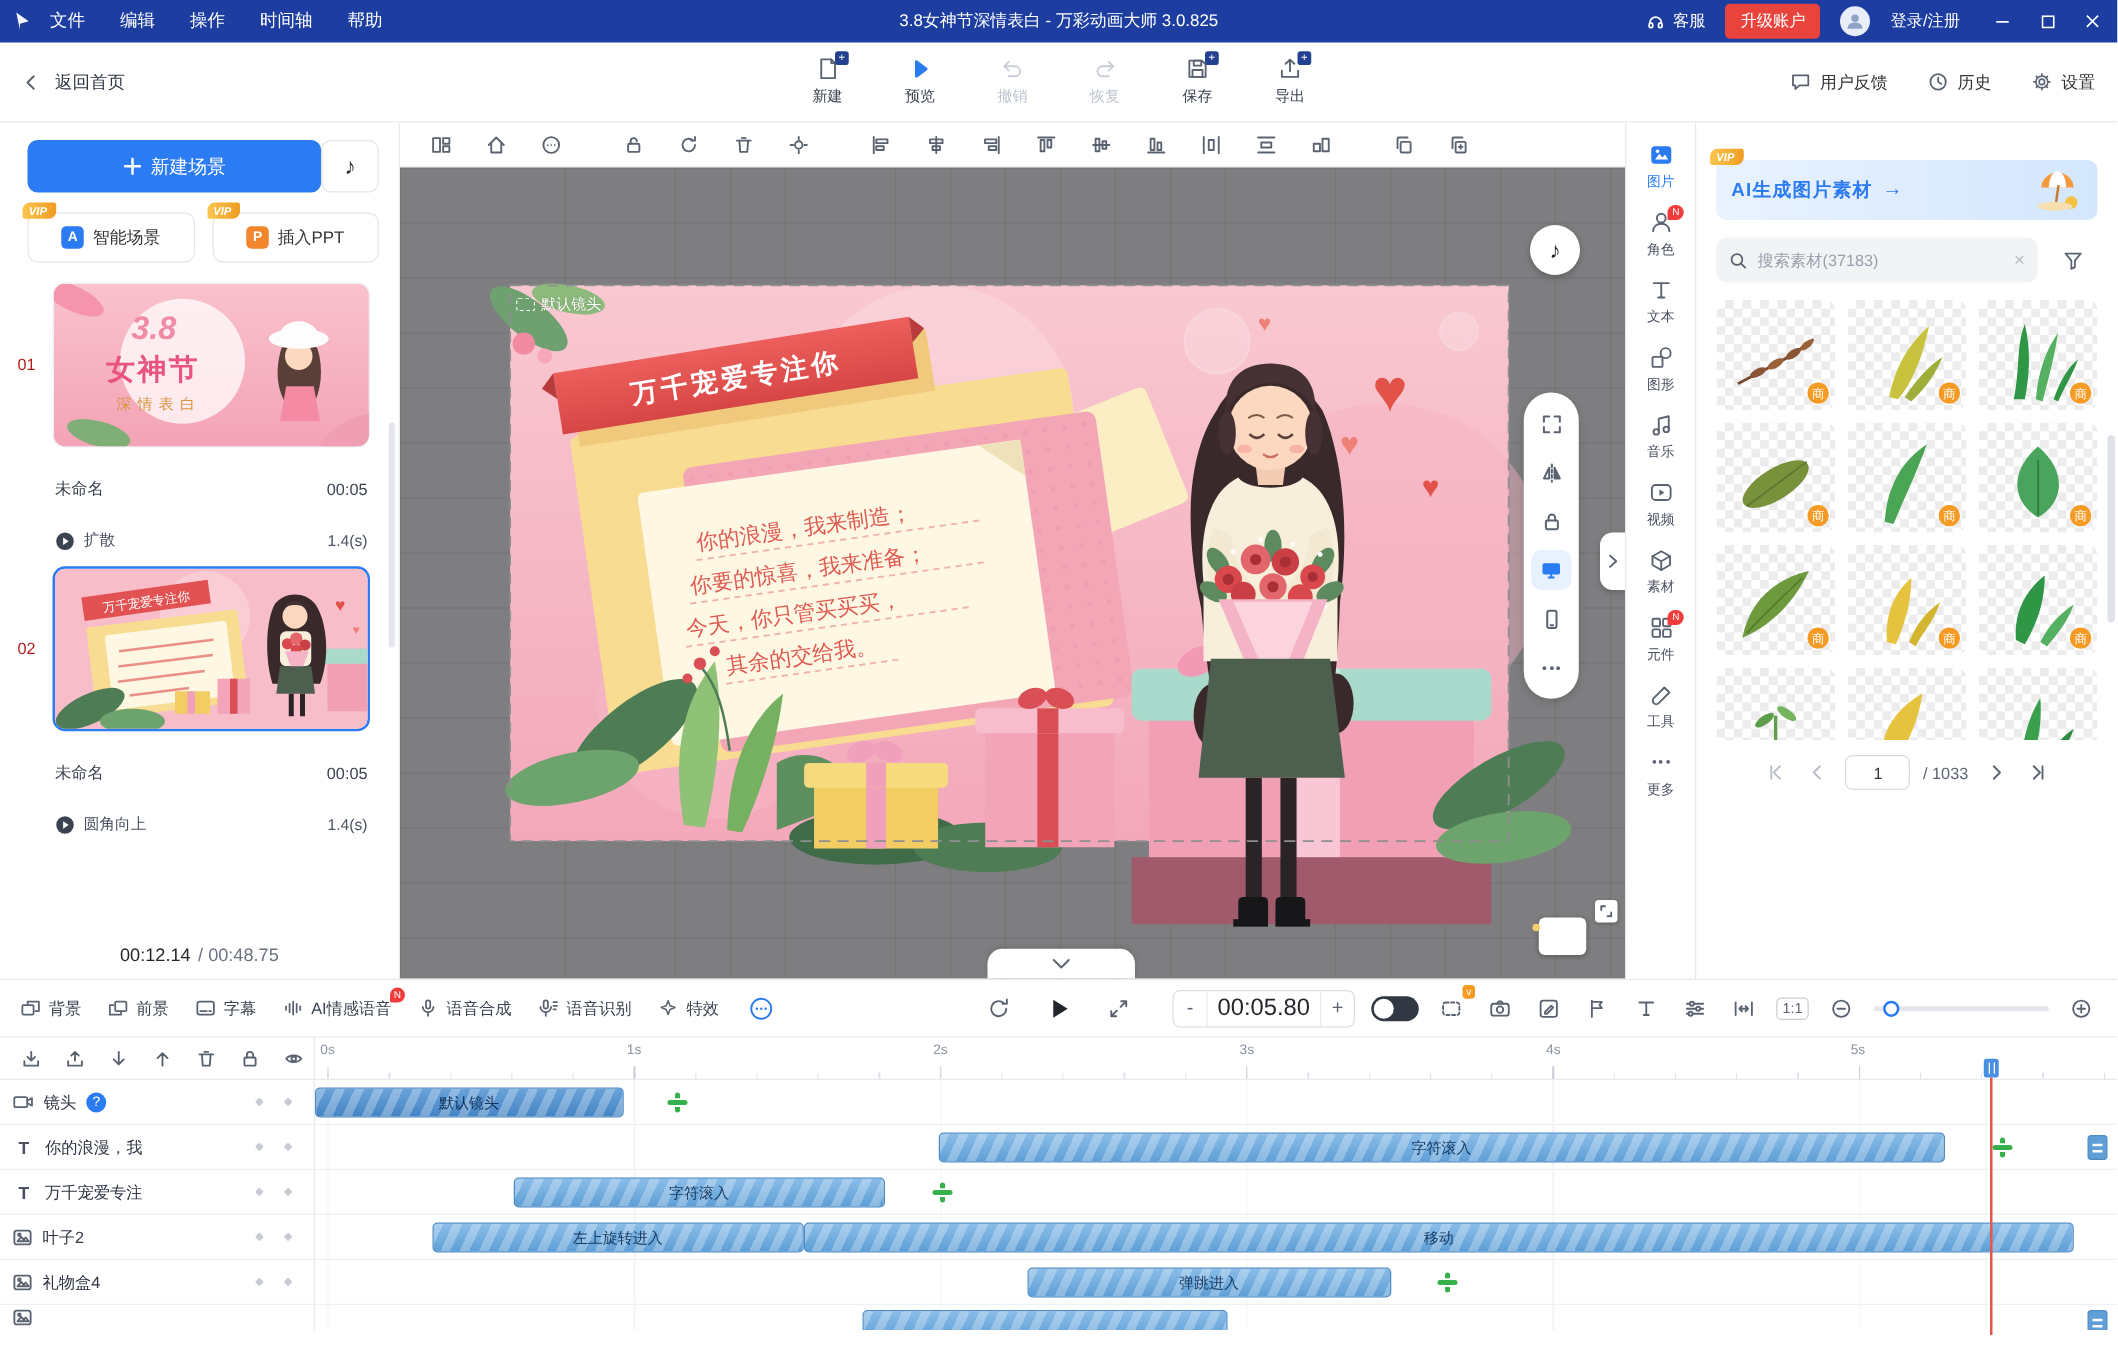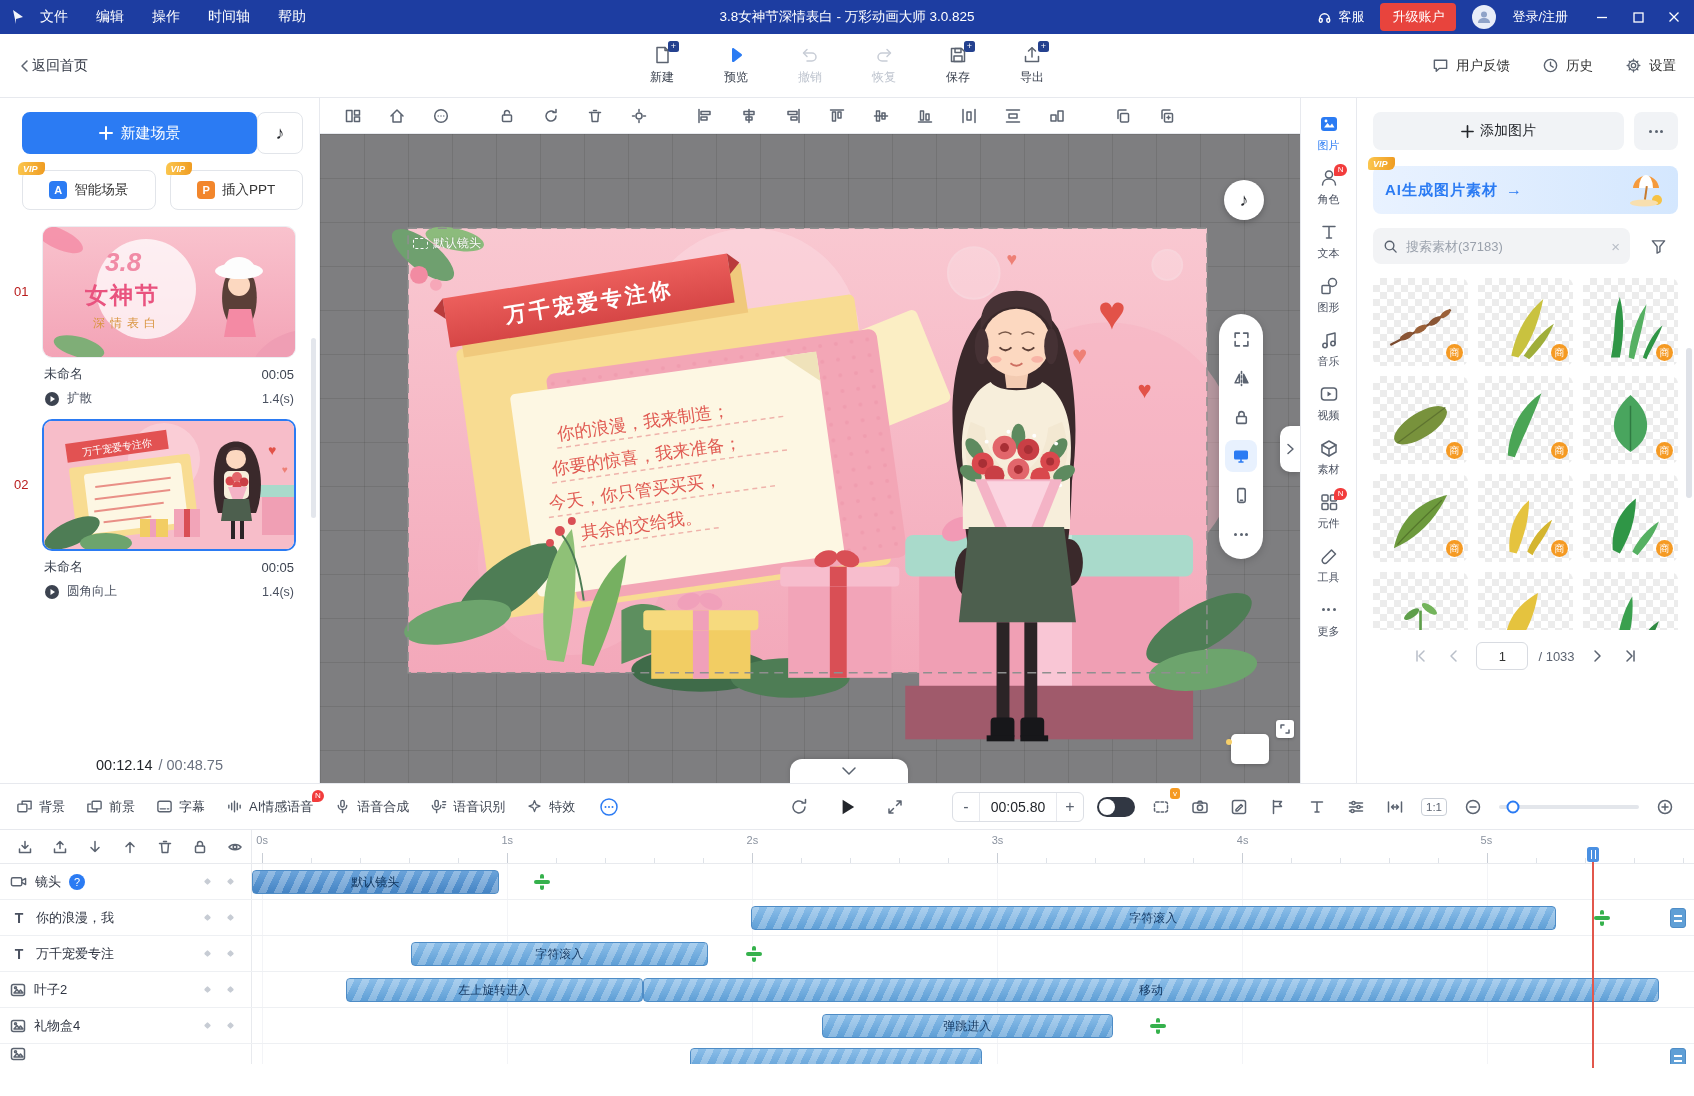--- a/index.html
+++ b/index.html
@@ -18,21 +18,21 @@
 .tbr{margin-left:auto;display:flex;align-items:center;gap:16px;height:100%;padding-right:2px}
 .support{display:flex;align-items:center;gap:6px;cursor:pointer;font-size:13px}
 .upgrade{background:#e8443d;border-radius:4px;padding:5px 12px;color:#fff;font-size:13px}
 .avatar{width:24px;height:24px;border-radius:50%;background:#e8edf8;display:flex;align-items:center;justify-content:center;overflow:hidden}
 .login{font-size:13px;cursor:pointer}
 .winbtns{display:flex}
 .winbtn{width:36px;height:34px;display:flex;align-items:center;justify-content:center;cursor:pointer}
 
 
 .toolbar{height:64px;background:#fff;border-bottom:1px solid #e7e9ee;display:flex;align-items:center;padding:0 18px;position:relative;flex:0 0 auto;z-index:50}
-.back{display:flex;align-items:center;gap:0;font-size:14px;cursor:pointer;color:#2f3542}
+.back{display:flex;align-items:center;gap:12px;font-size:14px;cursor:pointer;color:#2f3542}
 .center-actions{position:absolute;left:50%;transform:translateX(-50%);display:flex;gap:50px}
 .cact{display:flex;flex-direction:column;align-items:center;gap:4px;font-size:12px;color:#3c4350;cursor:pointer;position:relative}
 .cact.dis{color:#bfc5cf}
 .cact.dis .sic{stroke:#c8cdd6}
 .mini-badge{position:absolute;top:-4px;right:-7px;width:11px;height:11px;background:#24418f;color:#fff;font-size:9px;line-height:11px;text-align:center;border-radius:2.5px}
 .tr-items{margin-left:auto;display:flex;gap:32px}
 .tr-item{display:flex;align-items:center;gap:7px;font-size:13.5px;color:#333;cursor:pointer}
 
 
 .main{flex:1;display:flex;min-height:0}
@@ -47,21 +47,21 @@
 .viptag{position:absolute;top:-9px;left:-5px;background:linear-gradient(90deg,#fbc64e,#ef9c22);color:#fff;font-size:9px;font-weight:bold;font-style:italic;padding:1.5px 7px 1.5px 5px;border-radius:6px 2px 6px 2px}
 .ai-logo{width:18px;height:18px;border-radius:4px;background:#2b7bf3;color:#fff;font-size:11px;font-weight:bold;display:flex;align-items:center;justify-content:center}
 .ppt-logo{width:18px;height:18px;border-radius:4px;background:#f2862c;color:#fff;font-size:11px;font-weight:bold;display:flex;align-items:center;justify-content:center}
 .scenes{padding:16px 0 0 0}
 .scene{position:relative;padding-left:42px;margin-bottom:12px}
 .snum{position:absolute;left:14px;top:58px;font-size:13px;color:#b91c1c}
 .scard{width:254px;height:132px;border-radius:10px;overflow:hidden;position:relative;cursor:pointer;border:1px solid #eceef2;background:#fff}
 .scene.sel .scard{border:2px solid #2b7bf3}
 .scard.empty{height:86px}
 .scene.s3 .snum{top:36px}
-.srow{display:flex;align-items:center;width:254px;padding:0 2px;margin-top:7px;font-size:13px;color:#3c4350}
+.srow{display:flex;align-items:center;width:254px;padding:0 2px;margin-top:24px;font-size:13px;color:#3c4350}
 .srow .rightv{margin-left:auto}
 .trans{color:#4a5160;font-size:12.5px}
 .tplay{width:16px;height:16px;margin-right:7px}
 .lp-time{position:absolute;bottom:10px;left:0;right:0;text-align:center;font-size:14.5px;color:#23262b}
 .lp-time .tot{color:#6b7280;margin-left:6px}
 .lp-scroll{position:absolute;right:3px;top:240px;width:5px;height:180px;border-radius:3px;background:#e3e6ec}
 
 
 .center{flex:1;display:flex;flex-direction:column;min-width:0}
 .cv-toolbar{height:36px;background:#fff;border-bottom:1px solid #e7e9ee;display:flex;align-items:center;gap:26px;padding-left:24px;flex:0 0 auto}
@@ -122,21 +122,21 @@
 
 .playbar{height:46px;background:#fff;border-top:1px solid #e7e9ee;display:flex;align-items:center;padding:0 16px;position:relative;flex:0 0 auto;z-index:40}
 .pb-left{display:flex;align-items:center;gap:21px}
 .pb-item{display:flex;align-items:center;gap:6px;font-size:13px;color:#3c4350;cursor:pointer;position:relative}
 .nbadge{position:absolute;top:-8px;right:-11px;background:#f23c3c;color:#fff;font-size:8px;line-height:1;padding:2px 3.5px;border-radius:6px 6px 6px 1px}
 .pb-center{position:absolute;left:50%;transform:translateX(-50%);display:flex;align-items:center;gap:22px}
 .pb-right{margin-left:auto;display:flex;align-items:center;gap:13px}
 .ibtn{width:26px;height:26px;display:flex;align-items:center;justify-content:center;cursor:pointer;position:relative}
 .time-box{display:flex;align-items:center;border:1px solid #dcdfe5;border-radius:6px;height:30px;overflow:hidden}
 .time-seg{width:26px;text-align:center;color:#5b6370;font-size:16px;cursor:pointer;user-select:none}
-.time-val{min-width:78px;text-align:center;font-size:14px;color:#23262b;border-left:1px solid #e7e9ee;border-right:1px solid #e7e9ee;height:30px;display:flex;align-items:center;justify-content:center;padding:0 8px}
+.time-val{min-width:78px;text-align:center;font-size:19px;color:#23262b;border-left:1px solid #e7e9ee;border-right:1px solid #e7e9ee;height:30px;display:flex;align-items:center;justify-content:center;padding:0 8px}
 .toggle{width:38px;height:20px;border-radius:10px;background:#313743;position:relative;cursor:pointer}
 .toggle::after{content:"";position:absolute;left:2px;top:2px;width:16px;height:16px;border-radius:50%;background:#fff}
 .vc-badge{position:absolute;top:-6px;right:-6px;background:#f59a23;color:#fff;font-size:8px;padding:1px 3px;border-radius:3px;line-height:1.2}
 .ratio{font-size:11.5px;color:#5b6370;border:1px solid #c9ced6;border-radius:4px;padding:2px 4px;cursor:pointer}
 .zoom-slider{width:140px;height:4px;background:#e3e6eb;border-radius:2px;position:relative;cursor:pointer}
 .zoom-knob{position:absolute;left:10%;top:50%;transform:translate(-50%,-50%);width:13px;height:13px;border-radius:50%;background:#fff;border:2.5px solid #2b7bf3}
 
 
 .timeline{flex:0 0 auto;height:267px;position:relative;background:#fff;border-top:1px solid #e7e9ee}
 .tl-top{height:34px;display:flex;border-bottom:1px solid #e8eaee}
@@ -885,35 +885,20 @@
         <span class="dot3" style="height:20px">
             <i></i>
             <i></i>
             <i></i>
           </span>
         <span>更多</span>
       </div>
     </div>
 
     <div class="rpanel">
-      <div class="rp-row1">
-        <button class="btn-add">
-          <svg width="13" height="13" viewBox="0 0 14 14">
-              <path d="M7 1 v12 M1 7 h12" stroke="#23262b" stroke-width="1.8" stroke-linecap="round"></path>
-            </svg>
-          <span>添加图片</span>
-        </button>
-        <button class="btn-sq">
-            <span class="dot3">
-              <i></i>
-              <i></i>
-              <i></i>
-            </span>
-          </button>
-      </div>
 
       <div class="ai-banner">
         <span class="viptag2">VIP</span>
         <span class="ai-text">AI生成图片素材</span>
         <span class="ai-arrow">→</span>
         <span class="beach">
           <svg width="40" height="36" viewBox="0 0 40 36">
               <path d="M20 4 a13 13 0 0 1 13 12 l-26 0 a13 13 0 0 1 13-12z" fill="#f59a3c"></path>
               <path d="M13 16 a7 13 0 0 1 14 0 z" fill="#fff"></path>
               <rect x="19" y="14" width="2" height="14" fill="#c77b2e" transform="rotate(8 20 20)"></rect>

